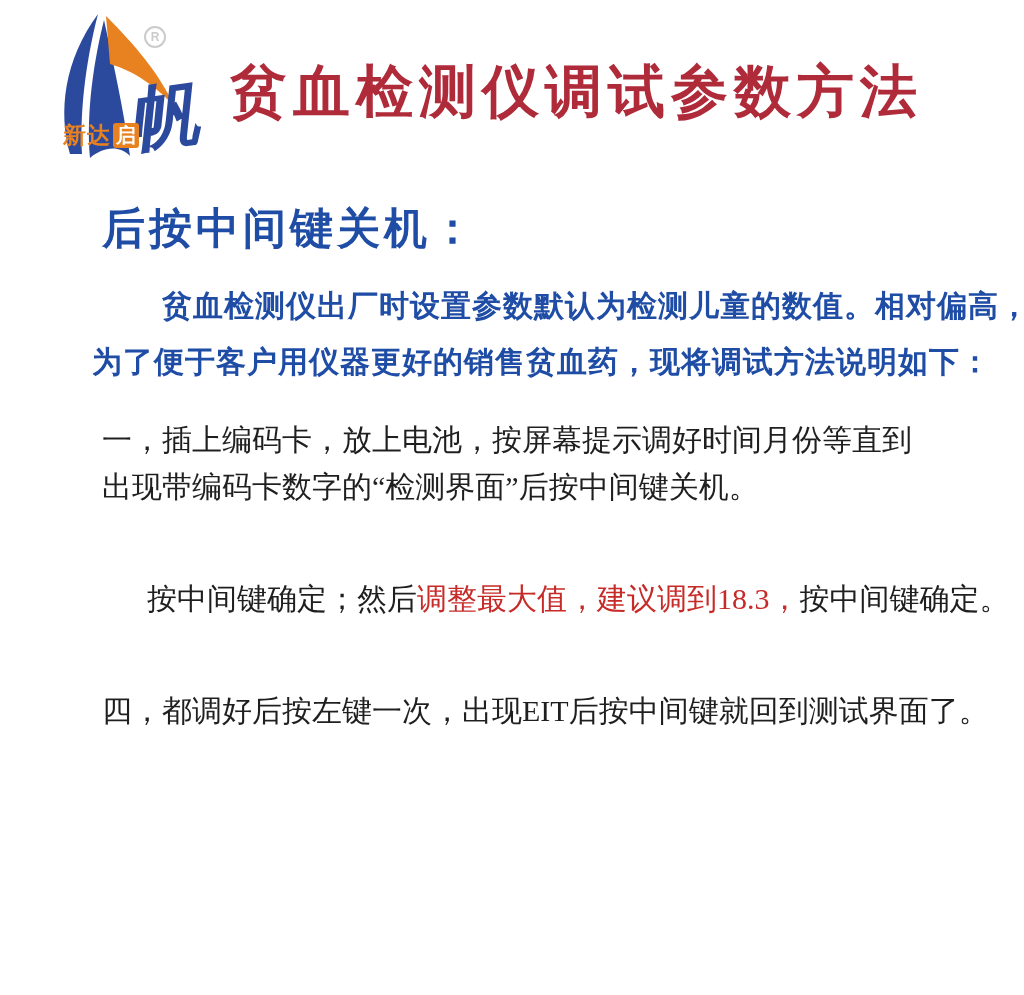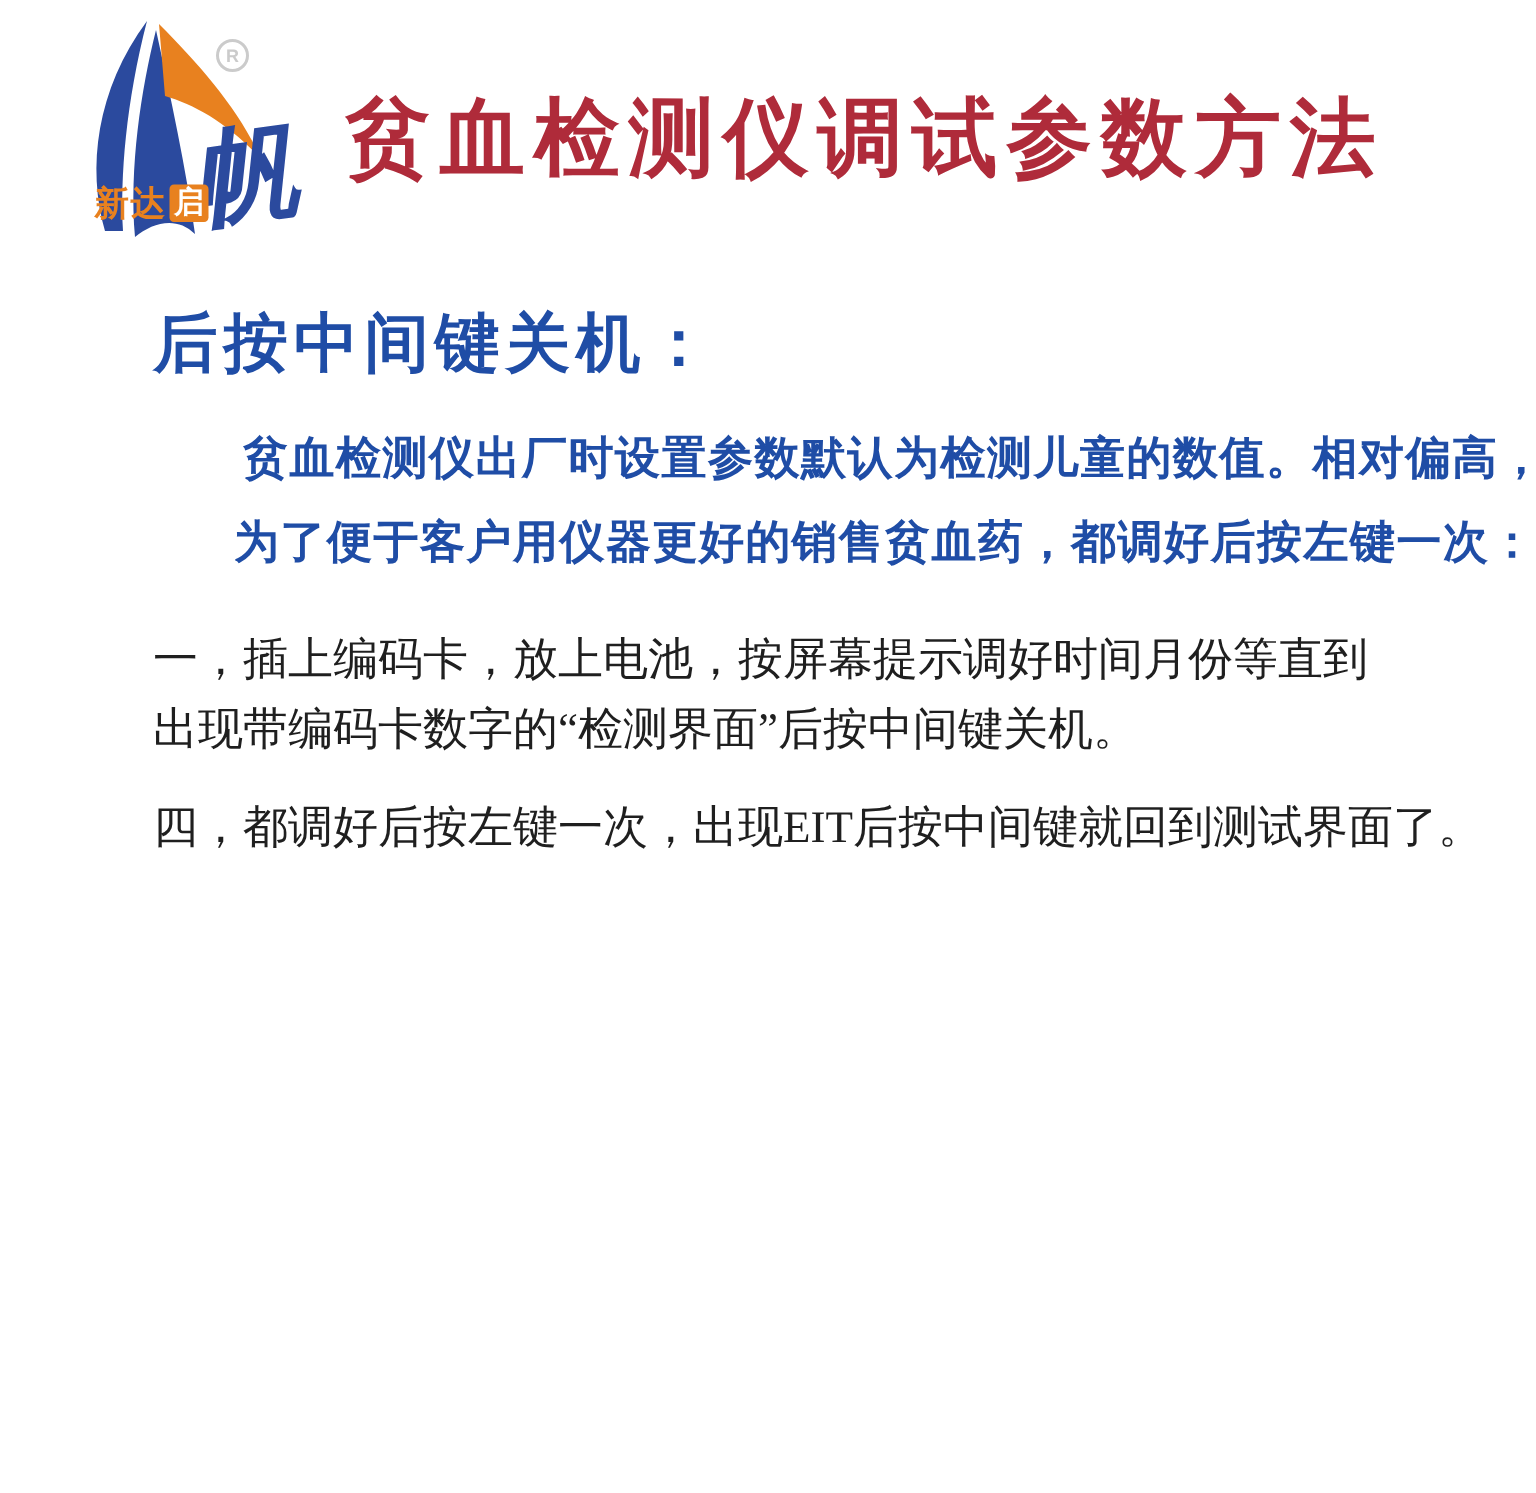--- a/index.html
+++ b/index.html
@@ -43,21 +43,21 @@
   
   .greeting {
     margin:24px 0 0 102px;
     font-size:43px; font-weight:900; color:#1F4DA6; letter-spacing:4px;
   }
 
   
   .intro { margin:20px 0 0 92px; }
   .intro-line {
     color:#1F4DA6; font-weight:800; font-size:30px;
-    line-height:56px; white-space:pre; letter-spacing:1px;text-align:right;
+    line-height:56px; white-space:pre; letter-spacing:1px;
   }
   .intro-line.indent { text-indent:70px; }
 
   
   .steps {
     margin:26px 0 0 102px;
     font-family:"Liberation Serif", serif;
     color:#1F1F1F; font-size:30px;
   }
   .step { margin-bottom:18px; }
@@ -84,32 +84,35 @@
     </span>
   </div>
 
   <h1 class="title">贫血检测仪调试参数方法</h1>
 </div>
 
 <h2 class="greeting">后按中间键关机：</h2>
 
 <div class="intro">
   <p class="intro-line indent">贫血检测仪出厂时设置参数默认为检测儿童的数值。相对偏高，</p>
-  <p class="intro-line">为了便于客户用仪器更好的销售贫血药，都调好后按左键一次：</p>
+  <p class="intro-line">为了便于客户用仪器更好的销售贫血药，现将调试方法说明如下：</p>
 </div>
 
 <div class="steps">
 
   <div class="step">
     <div class="step-line">一，插上编码卡，放上电池，按屏幕提示调好时间月份等直到</div>
     <div class="step-line">出现带编码卡数字的“检测界面”后按中间键关机。</div>
   </div>
 
 
   <div class="step">
+    <div class="step-line">
+      <span>按中间键确定；然后</span><span class="em">调整最大值，建议调到18.3，</span><span>按中间键确定。</span>
+    </div>
   </div>
 
   <div class="step">
     <div class="step-line">四，都调好后按左键一次，出现EIT后按中间键就回到测试界面了。</div>
 
   </div>
 
 </div>
 
 </body></html>

